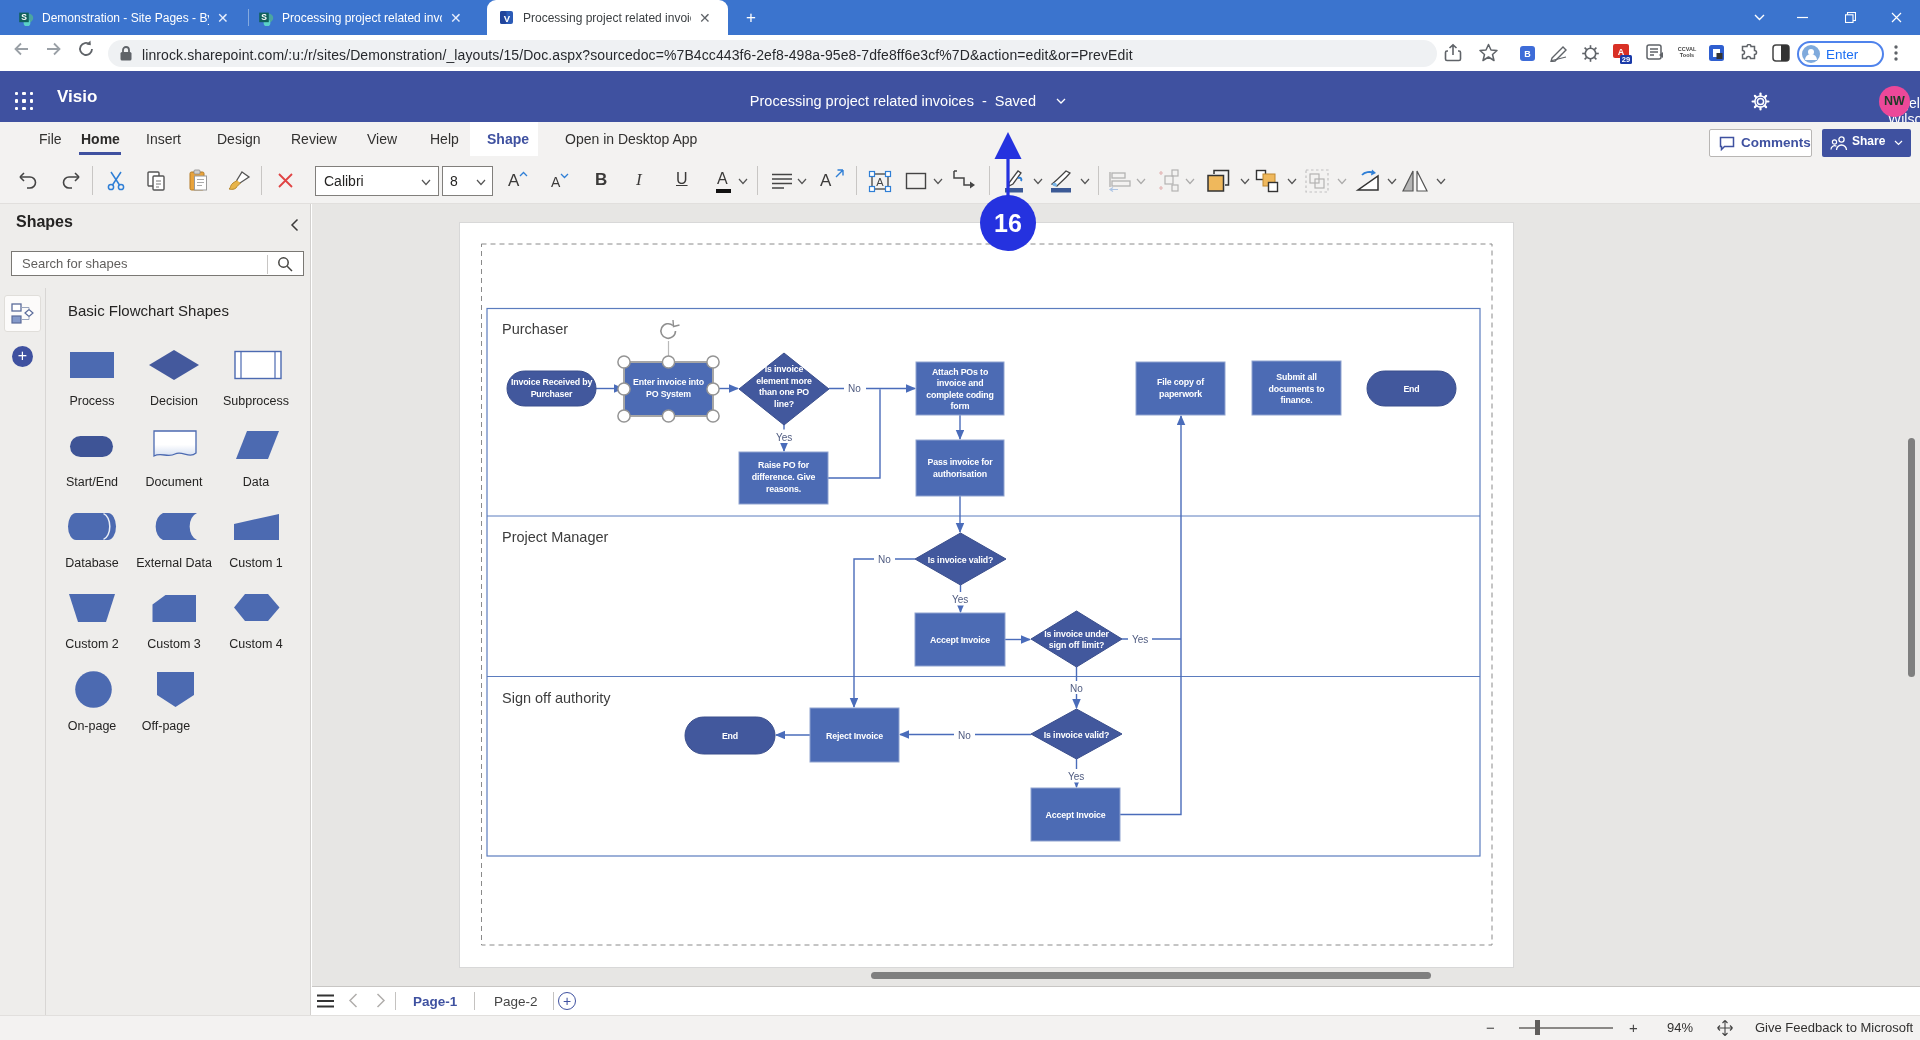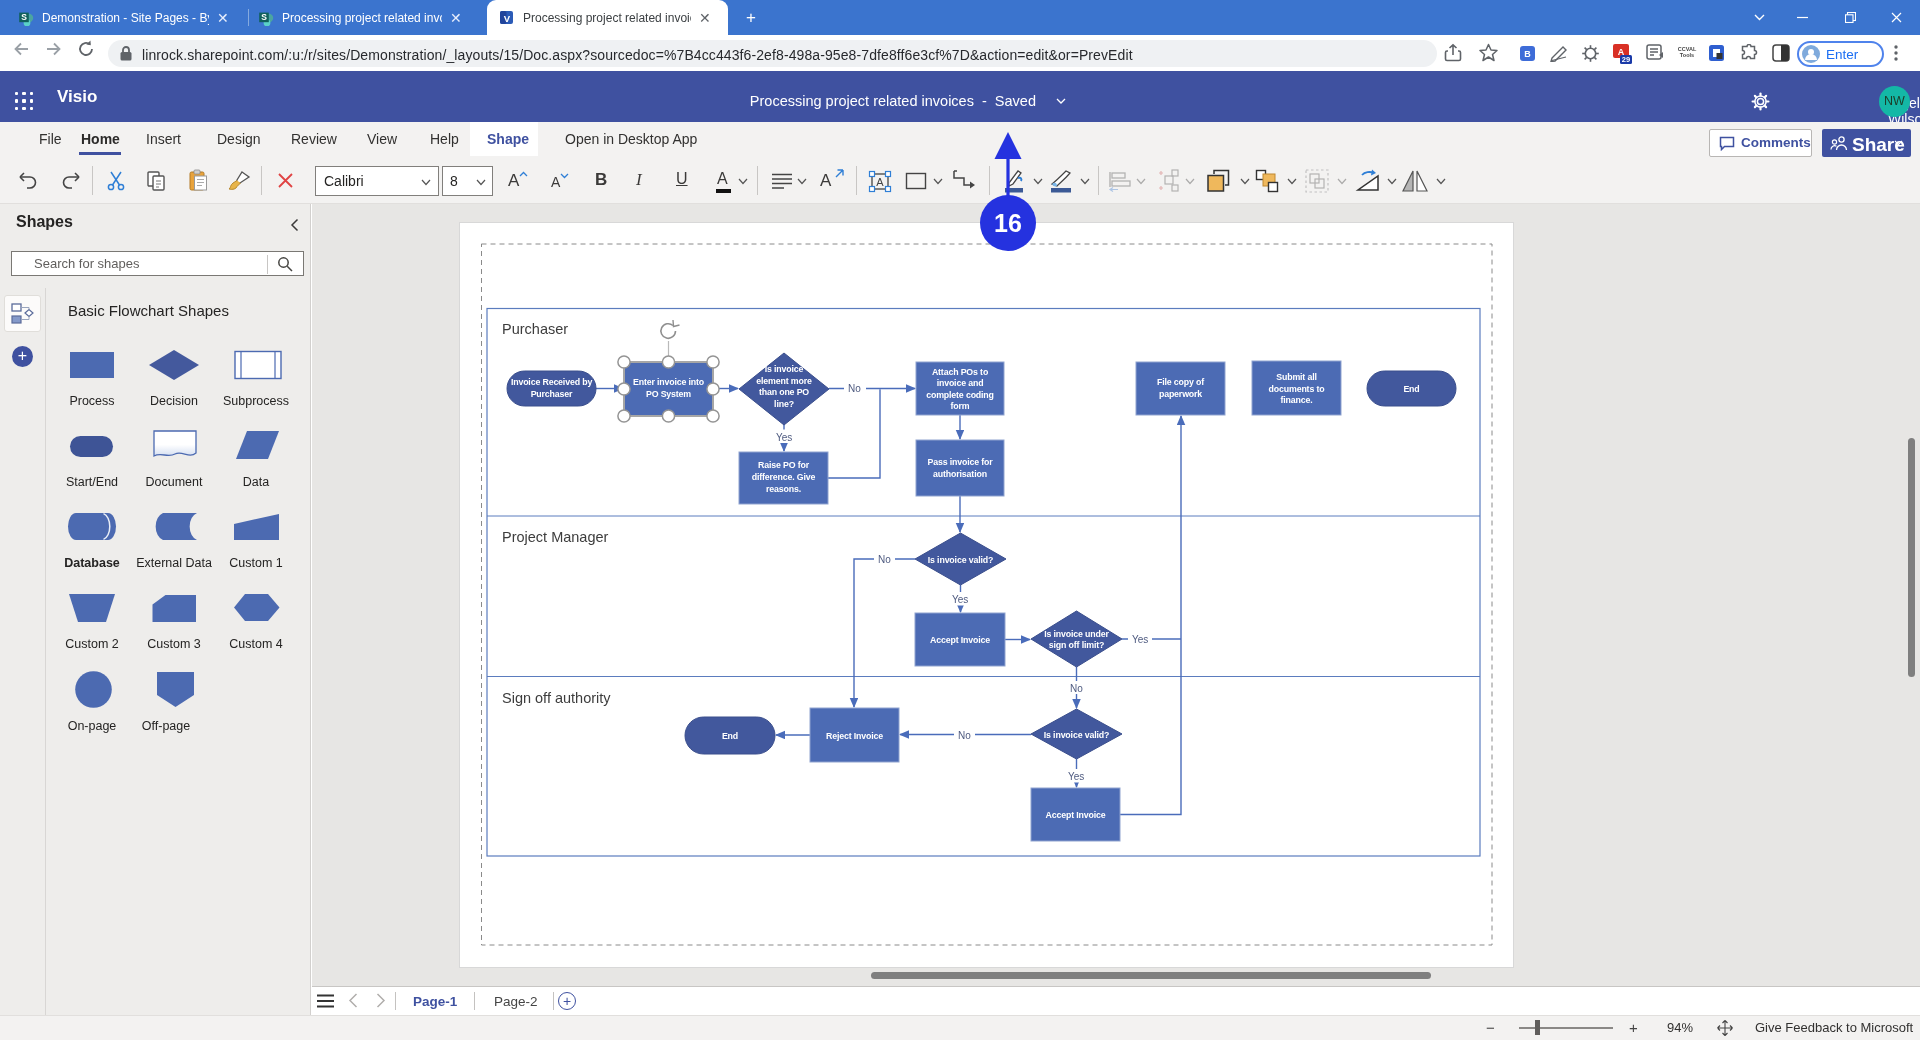--- a/index.html
+++ b/index.html
@@ -23,21 +23,21 @@
   
   #menubar { position:absolute; left:0; top:0; width:1920px; height:1040px; }
   .mtab { position:absolute; top:122px; height:35px; line-height:34px; font-size:14px; color:#323130; }
   
   #toolbar { position:absolute; left:0; top:0; width:1920px; height:1040px; }
   .tdiv { position:absolute; top:166px; width:1px; height:29px; background:#c8c6c4; }
   
   #panel { position:absolute; left:0; top:204px; width:311px; height:811px; background:#eeedeb; border-right:1px solid #d2d0ce; }
   #ptitle { position:absolute; left:16px; top:213px; font-size:16px; font-weight:bold; color:#252423; }
   #searchbox { position:absolute; left:11px; top:251px; width:293px; height:25px; background:#fff; border:1px solid #7a7874; }
-  #searchbox span { position:absolute; left:22px; top:4px; font-size:13px; color:#605e5c; }
+  #searchbox span { position:absolute; left:10px; top:4px; font-size:13px; color:#605e5c; }
   #strip-div { position:absolute; left:45px; top:288px; width:1px; height:727px; background:#d8d6d4; }
   .shlabel { position:absolute; width:82px; text-align:center; font-size:12.5px; color:#252423; }
   
   #canvas { position:absolute; left:312px; top:204px; width:1608px; height:782px; background:#e7e6e4; }
   #pagewhite { position:absolute; left:459px; top:222px; width:1055px; height:746px; background:#fff; border:1px solid #d8d8d8; }
   
   #hscroll { position:absolute; left:871px; top:972px; width:560px; height:7px; border-radius:4px; background:#7f7f7f; }
   #vscroll { position:absolute; left:1908px; top:438px; width:7px; height:239px; border-radius:4px; background:#7f7f7f; }
   
   #pagenav { position:absolute; left:312px; top:986px; width:1608px; height:29px; background:#fff; border-top:1px solid #c8c6c4; }
@@ -212,21 +212,21 @@
         <path d="M9.5 15.6 V17.4"></path>
         <path d="M1.6 9.5 H3.4"></path>
         <path d="M15.6 9.5 H17.4"></path>
         <path d="M3.9 3.9 L5.2 5.2"></path>
         <path d="M13.8 13.8 L15.1 15.1"></path>
         <path d="M15.1 3.9 L13.8 5.2"></path>
         <path d="M5.2 13.8 L3.9 15.1"></path>
       </g>
     </svg>
   <div style="position:absolute;left:1888px;top:95px;font-size:14px;">Nigel Wilson</div>
-  <div style="position:absolute;left:1879px;top:86px;width:31px;height:31px;border-radius:50%;background:#14b8a6;color:#1d3c27;font-size:12.5px;font-weight:normal;text-align:center;line-height:31px;">NW</div>
+  <div style="position:absolute;left:1879px;top:86px;width:31px;height:31px;border-radius:50%;background:#ec4899;color:#1d3c27;font-size:12.5px;font-weight:bold;text-align:center;line-height:31px;">NW</div>
 </div>
 
 <div id="menubar">
     <div style="position:absolute;left:0;top:122px;width:1920px;height:35px;background:#f3f2f1;"></div>
   <div class="mtab" style="left:22px;margin-left:17px;">File</div>
   <div class="mtab" style="left:81px;font-weight:bold;color:#2b2a29;">Home</div>
   <div style="position:absolute;left:79px;top:152px;width:42px;height:3px;background:#3f51a0;"></div>
   <div class="mtab" style="left:146px;">Insert</div>
   <div class="mtab" style="left:217px;">Design</div>
   <div class="mtab" style="left:291px;">Review</div>
@@ -241,21 +241,21 @@
       </svg>
     <span style="position:absolute;left:31px;top:5px;font-size:13.5px;color:#3f51a0;font-weight:bold;">Comments</span>
   </div>
   <div style="position:absolute;left:1822px;top:129px;width:89px;height:28px;background:#3f51a0;border-radius:2px;color:#fff;">
     <svg style="position:absolute;left:8px;top:6px;" width="18" height="16" viewBox="0 0 18 16">
         <circle cx="11.5" cy="4.5" r="2.6" fill="none" stroke="#fff" stroke-width="1.3"></circle>
         <path d="M6.5 15 a5 5 0 0 1 10 0" fill="none" stroke="#fff" stroke-width="1.3"></path>
         <circle cx="4.5" cy="7" r="2.1" fill="none" stroke="#fff" stroke-width="1.2"></circle>
         <path d="M1 14.5 a3.6 3.6 0 0 1 5.5 -3.2" fill="none" stroke="#fff" stroke-width="1.2"></path>
       </svg>
-    <span style="position:absolute;left:30px;top:5px;font-size:19px;font-weight:bold;">Share</span>
+    <span style="position:absolute;left:30px;top:5px;font-size:12px;font-weight:bold;">Share</span>
     <svg style="position:absolute;left:72px;top:11px;" width="9" height="6" viewBox="0 0 9 6">
         <path d="M1 1 L4.5 4.5 L8 1" stroke="#fff" stroke-width="1.2" fill="none"></path>
       </svg>
   </div>
 </div>
 
 <div id="toolbar">
     <div style="position:absolute;left:0;top:157px;width:1920px;height:47px;background:#f3f2f1;border-bottom:1px solid #e1dfdd;"></div>
   <svg style="position:absolute;left:17px;top:171px;" width="21" height="20" viewBox="0 0 21 20">
       <path d="M3 6 L7 2 M3 6 L7 10" stroke="#444" stroke-width="1.6" fill="none"></path>
@@ -474,21 +474,21 @@
     <circle cx="42.5" cy="349.5" r="18.3" fill="#4c6ab1"></circle>
     <path d="M106 332 H143 V355 L124.5 367 L106 355 Z" fill="#4c6ab1"></path>
   </g>
 </svg>
 <div class="shlabel" style="left:51px;top:394px;">Process</div>
 <div class="shlabel" style="left:133px;top:394px;">Decision</div>
 <div class="shlabel" style="left:215px;top:394px;">Subprocess</div>
 <div class="shlabel" style="left:51px;top:475px;">Start/End</div>
 <div class="shlabel" style="left:133px;top:475px;">Document</div>
 <div class="shlabel" style="left:215px;top:475px;">Data</div>
-<div class="shlabel" style="left:51px;top:556px;font-weight:bold;">Database</div>
+<div class="shlabel" style="left:51px;top:556px;">Database</div>
 <div class="shlabel" style="left:133px;top:556px;">External Data</div>
 <div class="shlabel" style="left:215px;top:556px;">Custom 1</div>
 <div class="shlabel" style="left:51px;top:637px;">Custom 2</div>
 <div class="shlabel" style="left:133px;top:637px;">Custom 3</div>
 <div class="shlabel" style="left:215px;top:637px;">Custom 4</div>
 <div class="shlabel" style="left:51px;top:719px;">On-page</div>
 <div class="shlabel" style="left:125px;top:719px;">Off-page</div>
 
 <div id="canvas"></div>
 <div id="pagewhite"></div>

